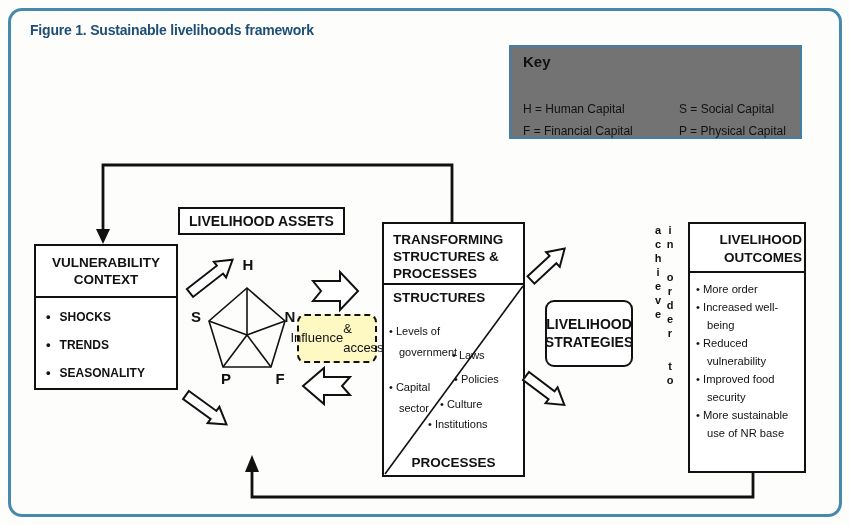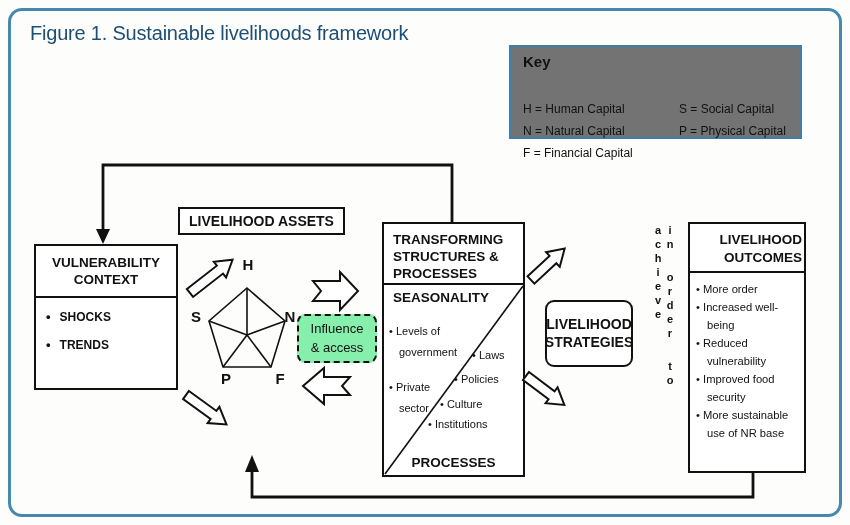--- a/index.html
+++ b/index.html
@@ -6,21 +6,21 @@
   html,body { width: 850px; height: 525px; background: #fdfdfb; }
   body { font-family: "Liberation Sans", sans-serif; color: #111; position: relative; overflow: hidden; }
 
   .frame-border {
     position: absolute; left: 8px; top: 8px; width: 834px; height: 509px;
     border: 3px solid #4789ad; border-radius: 14px; pointer-events: none;
   }
 
   .fig-title {
     position: absolute; left: 30px; top: 22px;
-    font-size: 20px; font-weight: normal; color: #1d4e75; letter-spacing: -0.2px;
+    font-size: 14px; font-weight: bold; color: #1d4e75; letter-spacing: -0.2px;
   }
 
   
   .key-box {
     position: absolute; left: 509px; top: 45px; width: 293px; height: 94px;
     border: 2px solid #3f7fa8; background: #737373; padding: 6px 12px 0 12px;
   }
   .key-title { font-size: 15px; font-weight: bold; margin-bottom: 5px; }
   .key-cols { display: flex; margin-top: 28px; }
   .key-col  { width: 156px; }
@@ -48,39 +48,39 @@
   }
 
   .pent-letter {
     position: absolute; width: 16px; text-align: center;
     font-size: 15px; font-weight: bold;
   }
 
   
   .influence {
     position: absolute; left: 297px; top: 314px; width: 80px; height: 49px;
-    border: 2px dashed #111; border-radius: 8px; background: #86efac;
-    display: flex; flex-direction: column; align-items: center; justify-content: center;
+    border: 2px dashed #111; border-radius: 8px; background: #fef9c3;
+    display: flex; flex-direction: row; align-items: center; justify-content: center;
     font-size: 13px; line-height: 1.45; z-index: 3;
   }
 
   
   .tsp { left: 382px; top: 222px; width: 143px; height: 255px; }
   .tsp-header {
     font-size: 13.5px; font-weight: bold; line-height: 17px;
     padding: 7px 4px 5px 9px; border-bottom: 2px solid #111;
     height: 61px;
   }
   .tsp-body { position: relative; height: 190px; }
   .tsp-structures { position: absolute; left: 9px; top: 5px; font-size: 13.5px; font-weight: bold; }
   .tsp-item { position: absolute; font-size: 11px; line-height: 1.95; padding-left: 10px; text-indent: -10px; }
   .tsp-item::before { content: "• "; }
   .tsp-item.i-levels  { left: 5px;  top: 36px;  width: 76px; }
   .tsp-item.i-private { left: 5px;  top: 92px;  width: 62px; }
-  .tsp-item.i-laws    { left: 88px; top: 60px;  white-space: nowrap; }
+  .tsp-item.i-laws    { left: 68px; top: 60px;  white-space: nowrap; }
   .tsp-item.i-pol     { left: 70px; top: 84px;  white-space: nowrap; }
   .tsp-item.i-cul     { left: 56px; top: 109px; white-space: nowrap; }
   .tsp-item.i-inst    { left: 44px; top: 129px; white-space: nowrap; }
   .tsp-processes {
     position: absolute; left: 0; bottom: 5px; width: 100%;
     text-align: center; font-size: 13.5px; font-weight: bold;
   }
 
   
   .strat {
@@ -114,57 +114,57 @@
 
 <div class="frame-border"></div>
 
 <div class="fig-title">Figure 1.  Sustainable livelihoods framework</div>
 
 <div class="key-box">
   <div class="key-title">Key</div>
   <div class="key-cols">
     <div class="key-col">
       <div class="key-entry">H = Human Capital</div>
-      <div class="key-entry">N = Natural Capital</div>
       <div class="key-entry">F = Financial Capital</div>
     </div>
     <div class="key-col second">
       <div class="key-entry">S = Social Capital</div>
       <div class="key-entry">P = Physical Capital</div>
     </div>
   </div>
 </div>
 
 <div class="bbox vuln">
   <div class="vuln-header">VULNERABILITY CONTEXT</div>
   <div class="vuln-items">
     <div class="vuln-item">SHOCKS</div>
     <div class="vuln-item">TRENDS</div>
+    <div class="vuln-item">SEASONALITY</div>
   </div>
 </div>
 
 <div class="bbox assets-label">LIVELIHOOD ASSETS</div>
 
 <div class="pent-letter" style="left:240px; top:256px;">H</div>
 <div class="pent-letter" style="left:188px; top:308px;">S</div>
 <div class="pent-letter" style="left:282px; top:308px;">N</div>
 <div class="pent-letter" style="left:218px; top:370px;">P</div>
 <div class="pent-letter" style="left:272px; top:370px;">F</div>
 
 <div class="influence">
   <span>Influence</span>
   <span>&amp; access</span>
 </div>
 
 <div class="bbox tsp">
   <div class="tsp-header">TRANSFORMING STRUCTURES &amp; PROCESSES</div>
   <div class="tsp-body">
-    <div class="tsp-structures">SEASONALITY</div>
+    <div class="tsp-structures">STRUCTURES</div>
     <div class="tsp-item i-levels">Levels of government</div>
-    <div class="tsp-item i-private">Private sector</div>
+    <div class="tsp-item i-private">Capital sector</div>
     <div class="tsp-item i-laws">Laws</div>
     <div class="tsp-item i-pol">Policies</div>
     <div class="tsp-item i-cul">Culture</div>
     <div class="tsp-item i-inst">Institutions</div>
     <div class="tsp-processes">PROCESSES</div>
   </div>
 </div>
 
 <div class="bbox strat">LIVELIHOOD STRATEGIES</div>
 

